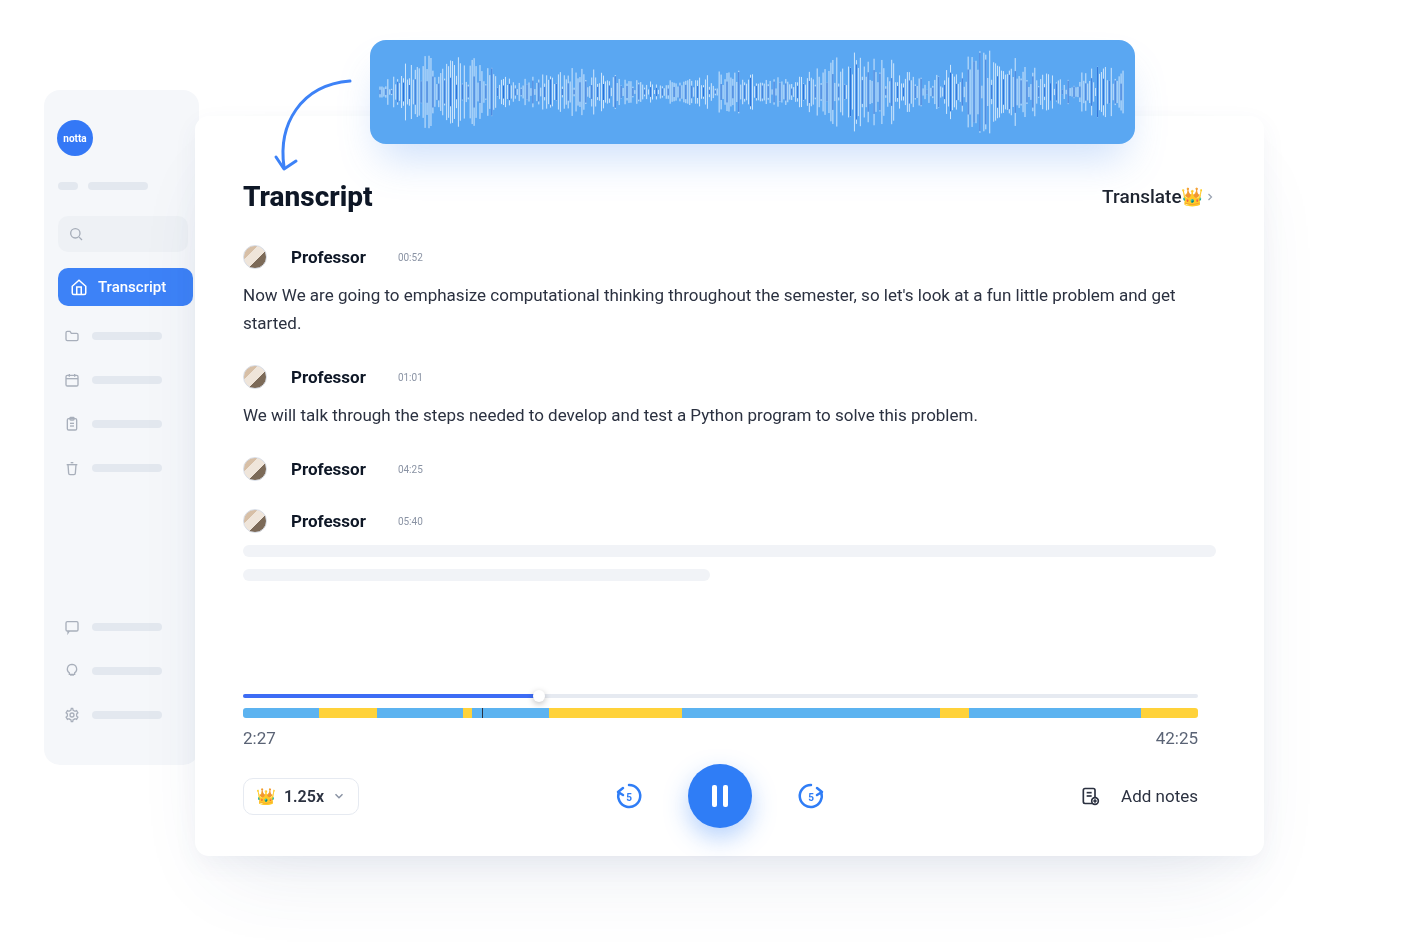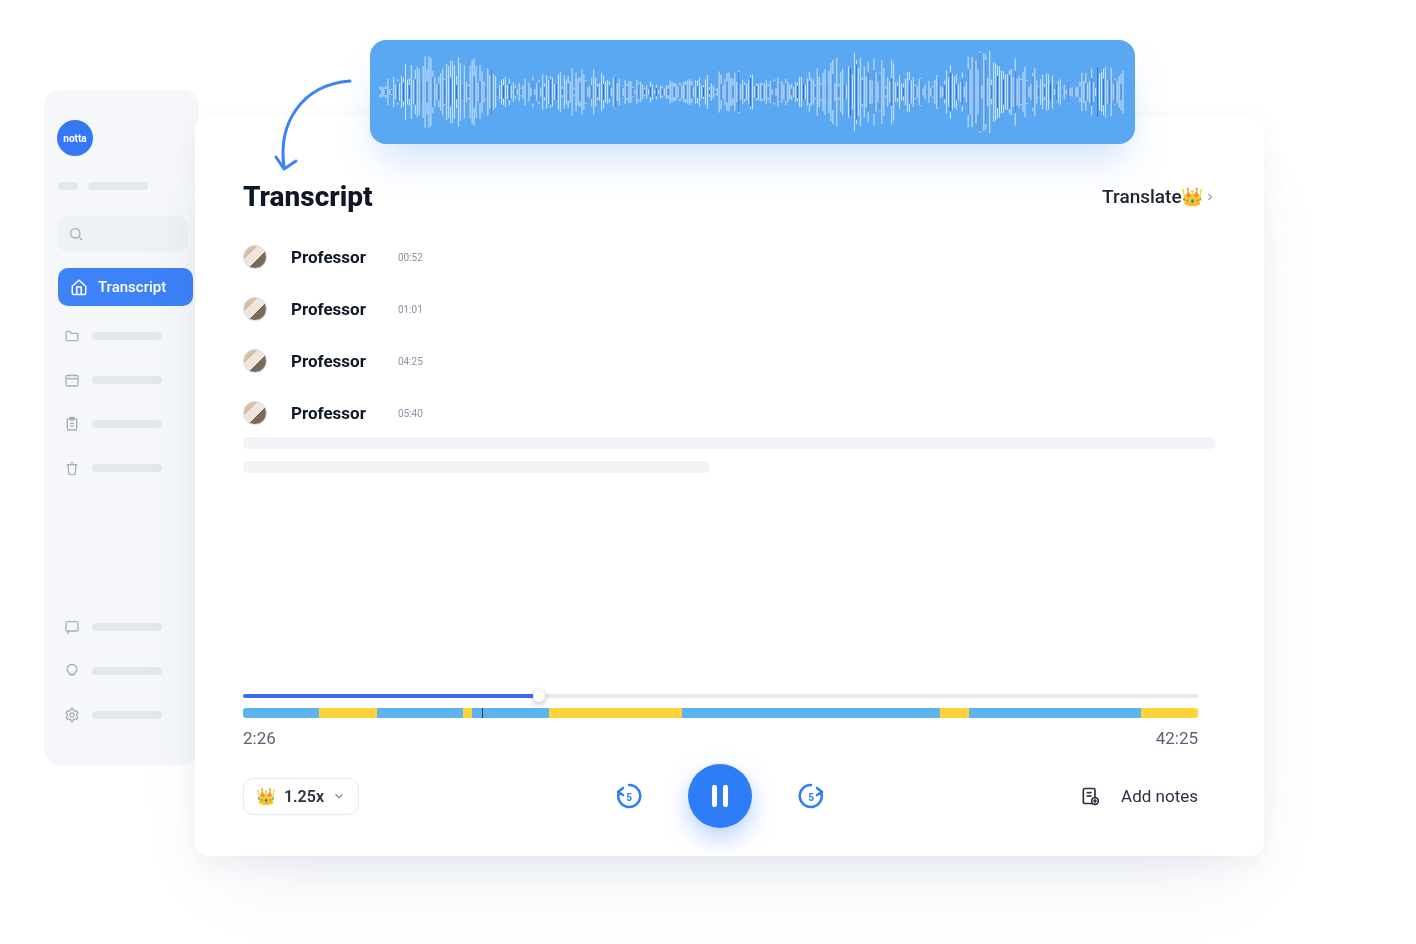--- a/index.html
+++ b/index.html
@@ -893,28 +893,30 @@
       </span>
     </div>
   </div>
 
   <div class="entry">
     <div class="entry-head">
       <div class="avatar"></div>
       <span class="speaker">Professor</span>
       <span class="ts">00:52</span>
     </div>
+    <div class="entry-text">Now We are going to emphasize computational thinking throughout the semester, so let's look at a fun little problem and get started.</div>
   </div>
 
   <div class="entry">
     <div class="entry-head">
       <div class="avatar"></div>
       <span class="speaker">Professor</span>
       <span class="ts">01:01</span>
     </div>
+    <div class="entry-text">We will talk through the steps needed to develop and test a Python program to solve this problem.</div>
   </div>
 
   <div class="entry">
     <div class="entry-head">
       <div class="avatar"></div>
       <span class="speaker">Professor</span>
       <span class="ts">04:25</span>
     </div>
   </div>
 
@@ -941,21 +943,21 @@
           <div class="seg b" style="width: 8%;"></div>
           <div class="seg y" style="width: 14%;"></div>
           <div class="seg b" style="width: 27%;"></div>
           <div class="seg y" style="width: 3%;"></div>
           <div class="seg b" style="width: 18%;"></div>
           <div class="seg y" style="width: 6%;"></div>
           <div class="seg-marker" style="left: 25%;"></div>
         </div>
     </div>
     <div class="times">
-      <span>2:26</span>
+      <span>2:27</span>
       <span>42:25</span>
     </div>
     <div class="controls">
       <div class="speed-chip">
         <span>👑</span>
         <span>1.25x</span>
         <svg width="14" height="14" viewBox="0 0 24 24" fill="none" stroke="#8a93a4" stroke-width="2.5">
             <polyline points="6 9 12 15 18 9"></polyline>
           </svg>
       </div>

